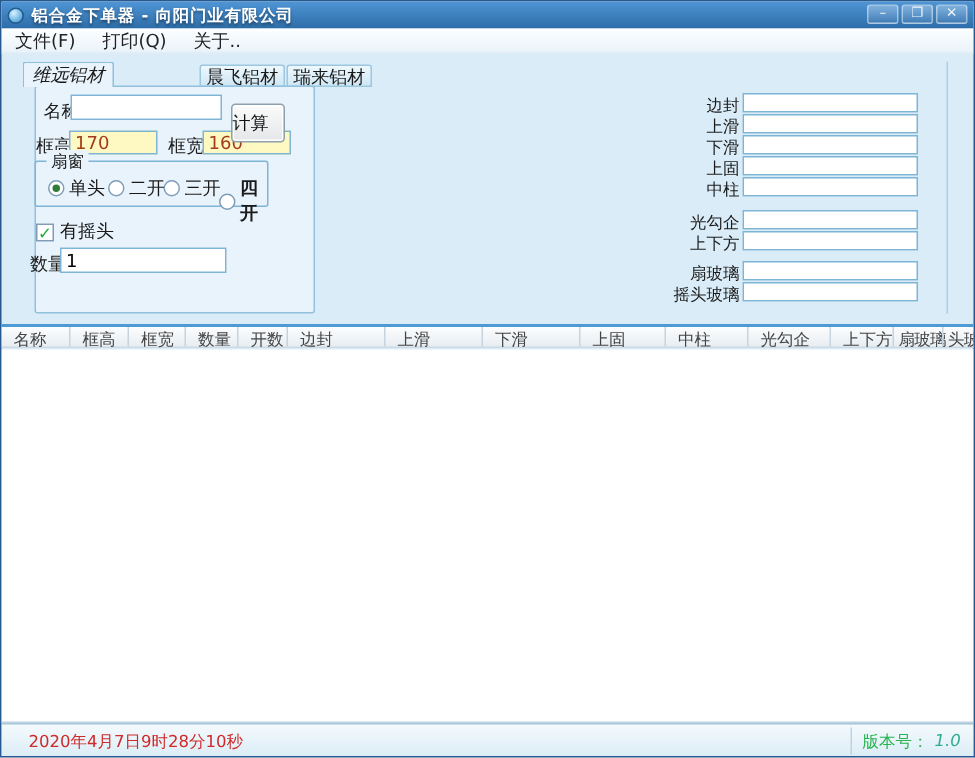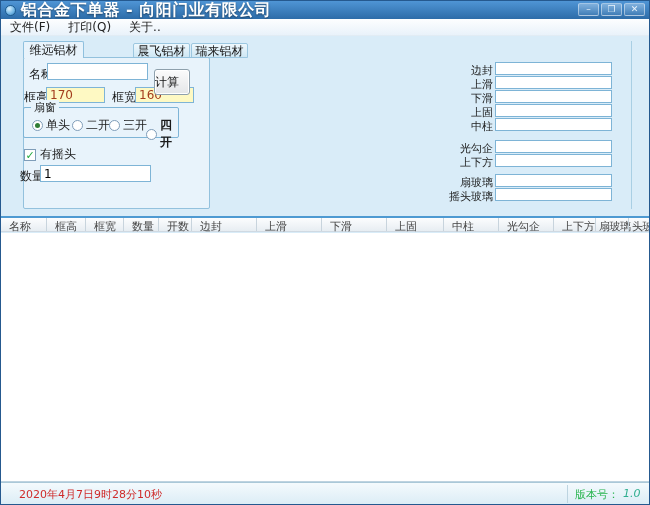--- a/index.html
+++ b/index.html
@@ -7,21 +7,21 @@
   .window { position: relative; width: 650px; height: 505px; background: #d9ecf8;
             border: 1px solid #25598f; overflow: hidden; }
 
   
   .titlebar { position: absolute; left: 0; top: 0; right: 0; height: 18px;
               background: linear-gradient(#4f95d5, #2d6ca8); display: flex; align-items: center;
               padding: 0 4px; }
   .app-icon { width: 11px; height: 11px; border-radius: 50%;
               background: radial-gradient(circle at 35% 30%, #d8f1ff, #6fb4e4 60%, #3a7fb8);
               border: 1px solid #1f5c8f; flex: 0 0 auto; }
-  .title { color: #fff; font-size: 16px; font-weight: bold; margin-left: 5px;
+  .title { color: #fff; font-size: 11px; font-weight: bold; margin-left: 5px;
            text-shadow: 0 1px 2px rgba(0,0,0,.45); letter-spacing: .5px; }
   .winbtns { position: absolute; right: 4px; top: 2px; display: flex; gap: 2px; }
   .winbtn { width: 21px; height: 13px; font-size: 9px; line-height: 11px; text-align: center;
             color: #eaf4fc; background: linear-gradient(rgba(255,255,255,.30), rgba(255,255,255,.06));
             border: 1px solid rgba(255,255,255,.45); border-radius: 2px; cursor: default; }
 
   
   .menubar { position: absolute; left: 0; top: 18px; right: 0; height: 17px;
              background: linear-gradient(#fdfeff, #e9f2fa); border-bottom: 1px solid #e2ecf4;
              display: flex; align-items: center; font-size: 12px; color: #222; }
@@ -101,21 +101,21 @@
       <div class="winbtn">✕</div>
     </div>
   </div>
 
   <div class="menubar">
     <div class="menu-item">文件(F)</div>
     <div class="menu-item">打印(Q)</div>
     <div class="menu-item">关于..</div>
   </div>
 
-  <div class="tab selected" style="left:22px;width:61px;">维远铝材</div>
+  <div class="tab selected" style="left:14px;width:61px;font-style:italic;">维远铝材</div>
   <div class="tab plain" style="left:84px;width:57px;">晨飞铝材</div>
   <div class="tab plain" style="left:142px;width:57px;">瑞来铝材</div>
 
   <div class="panel"></div>
 
   <div class="flabel" style="left:28px;top:65px;">名称</div>
   <input class="tbox" style="left: 46px; top: 62px; width: 101px; height: 17px;" value="">
   <button class="btn" style="left:153px;top:68px;width:36px;height:26px;">计算</button>
 
   <div class="flabel" style="left:23px;top:88px;">框高</div>

